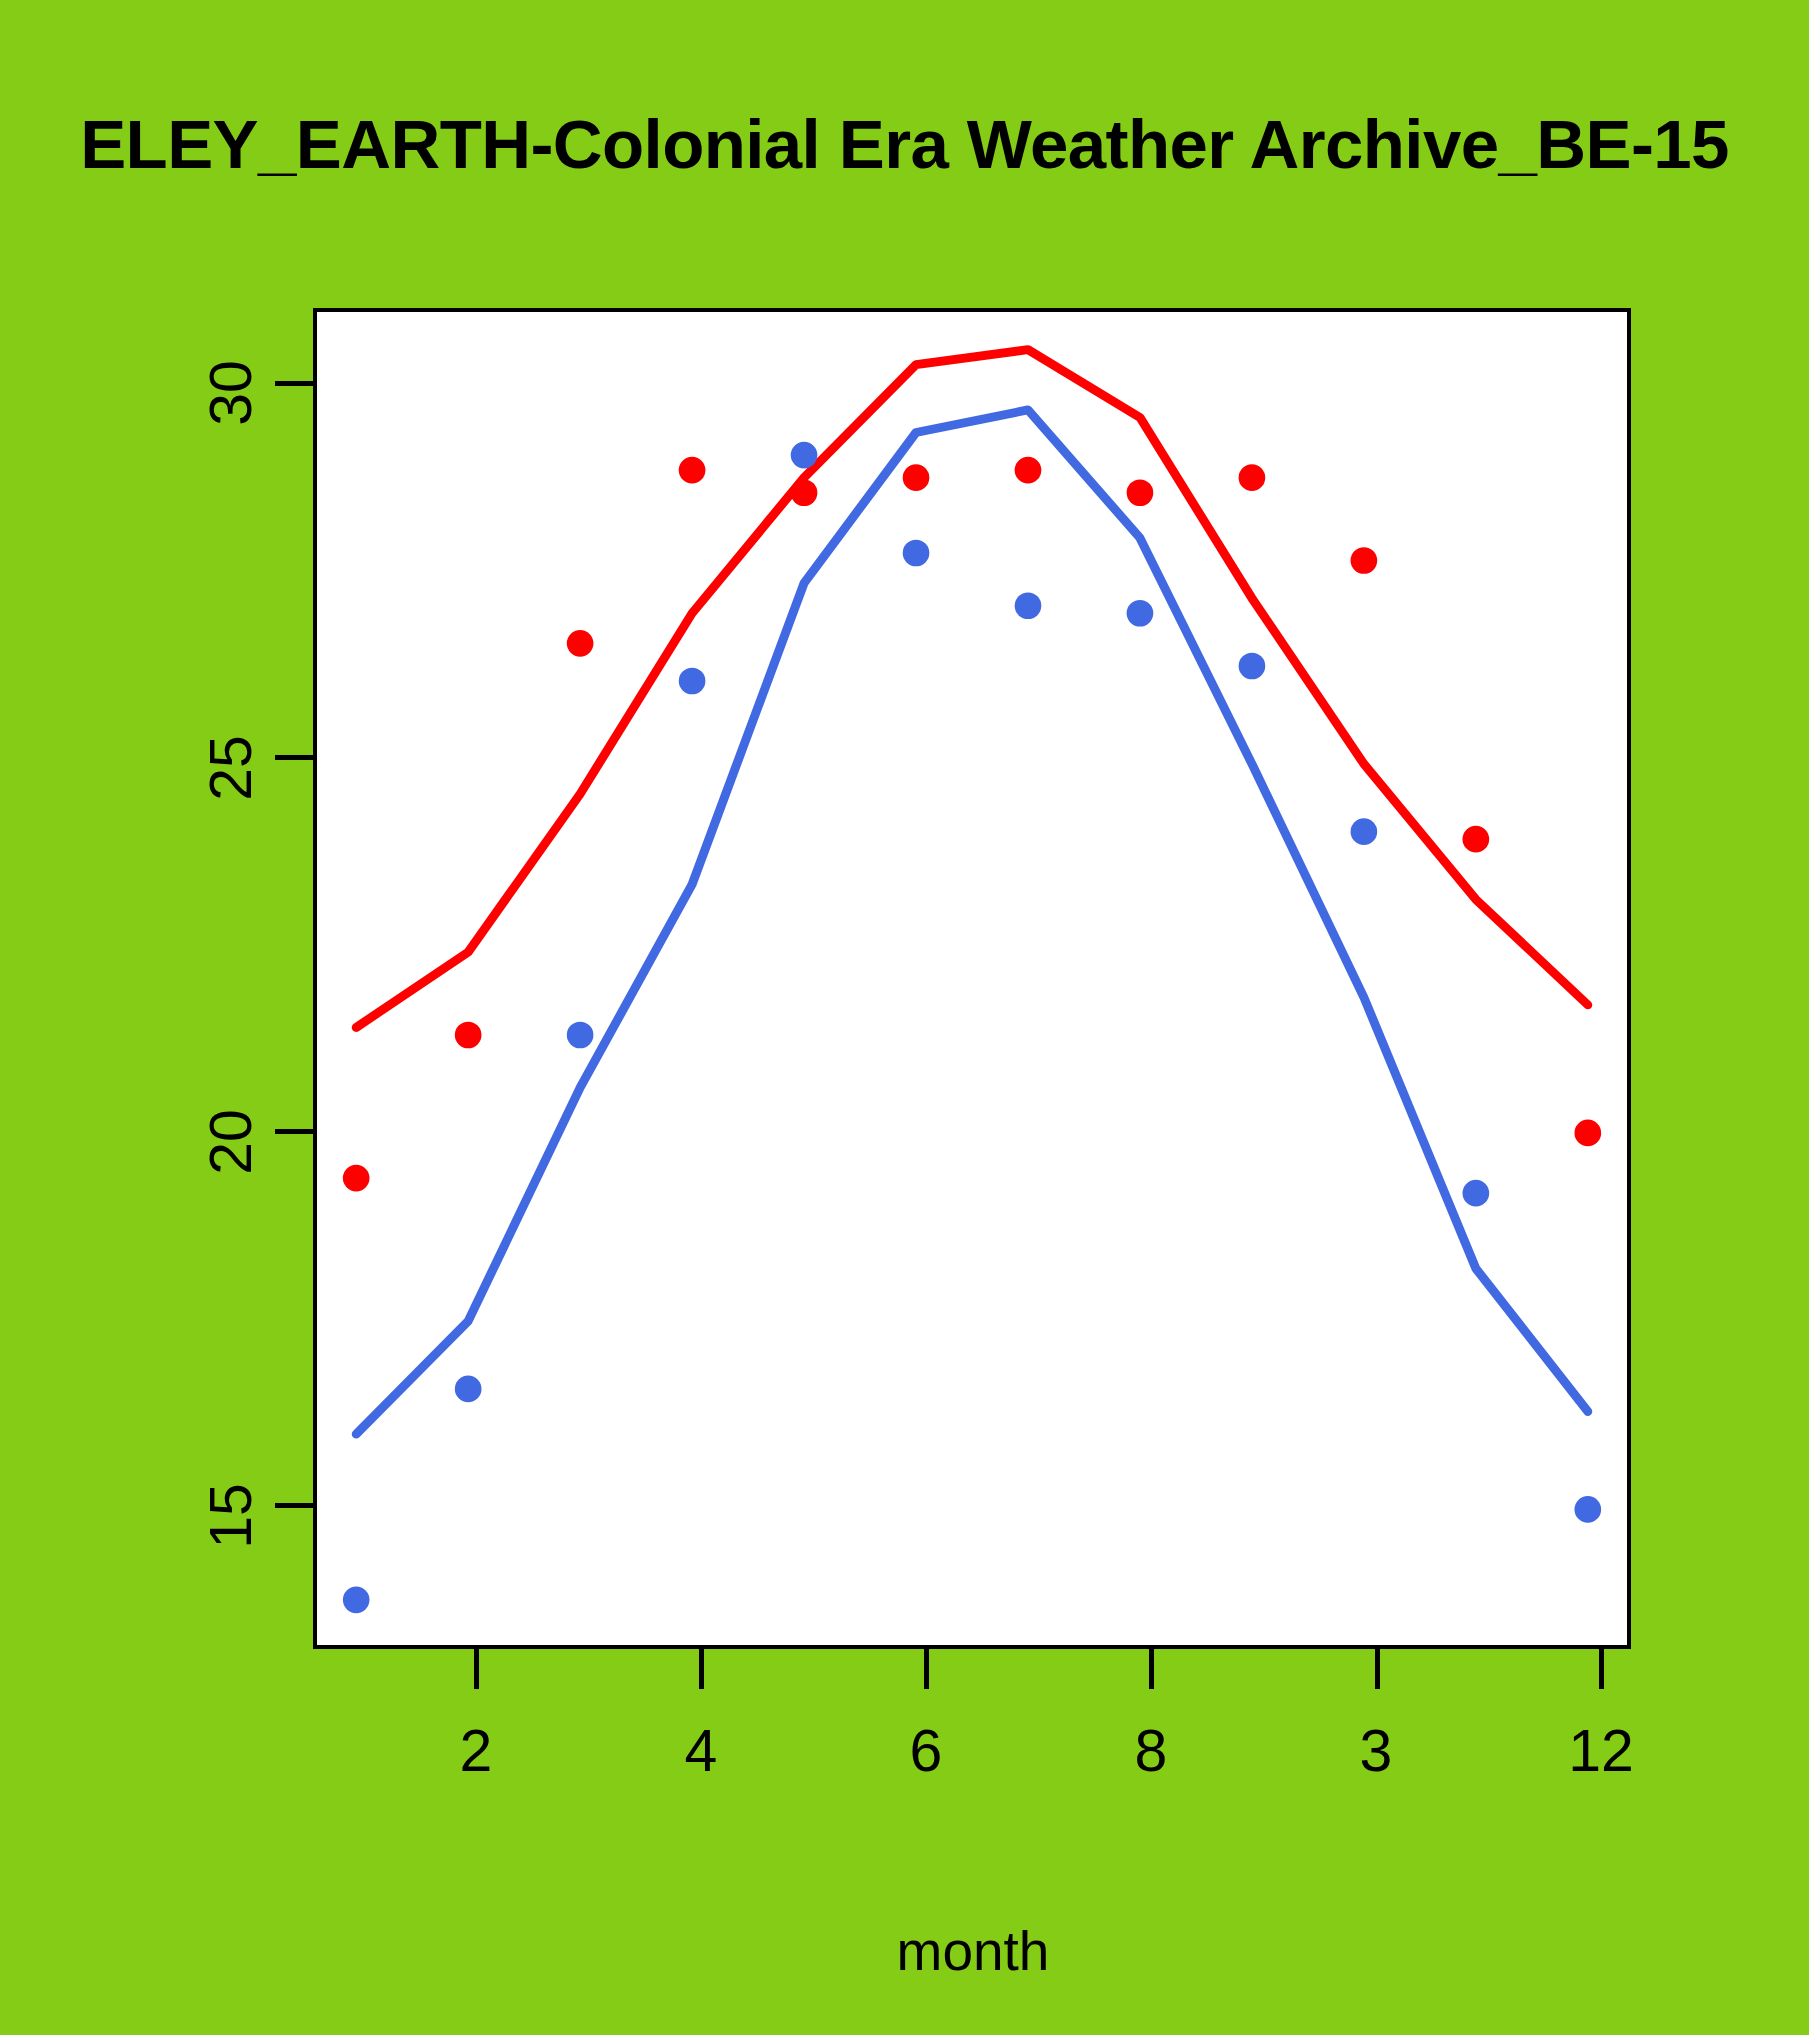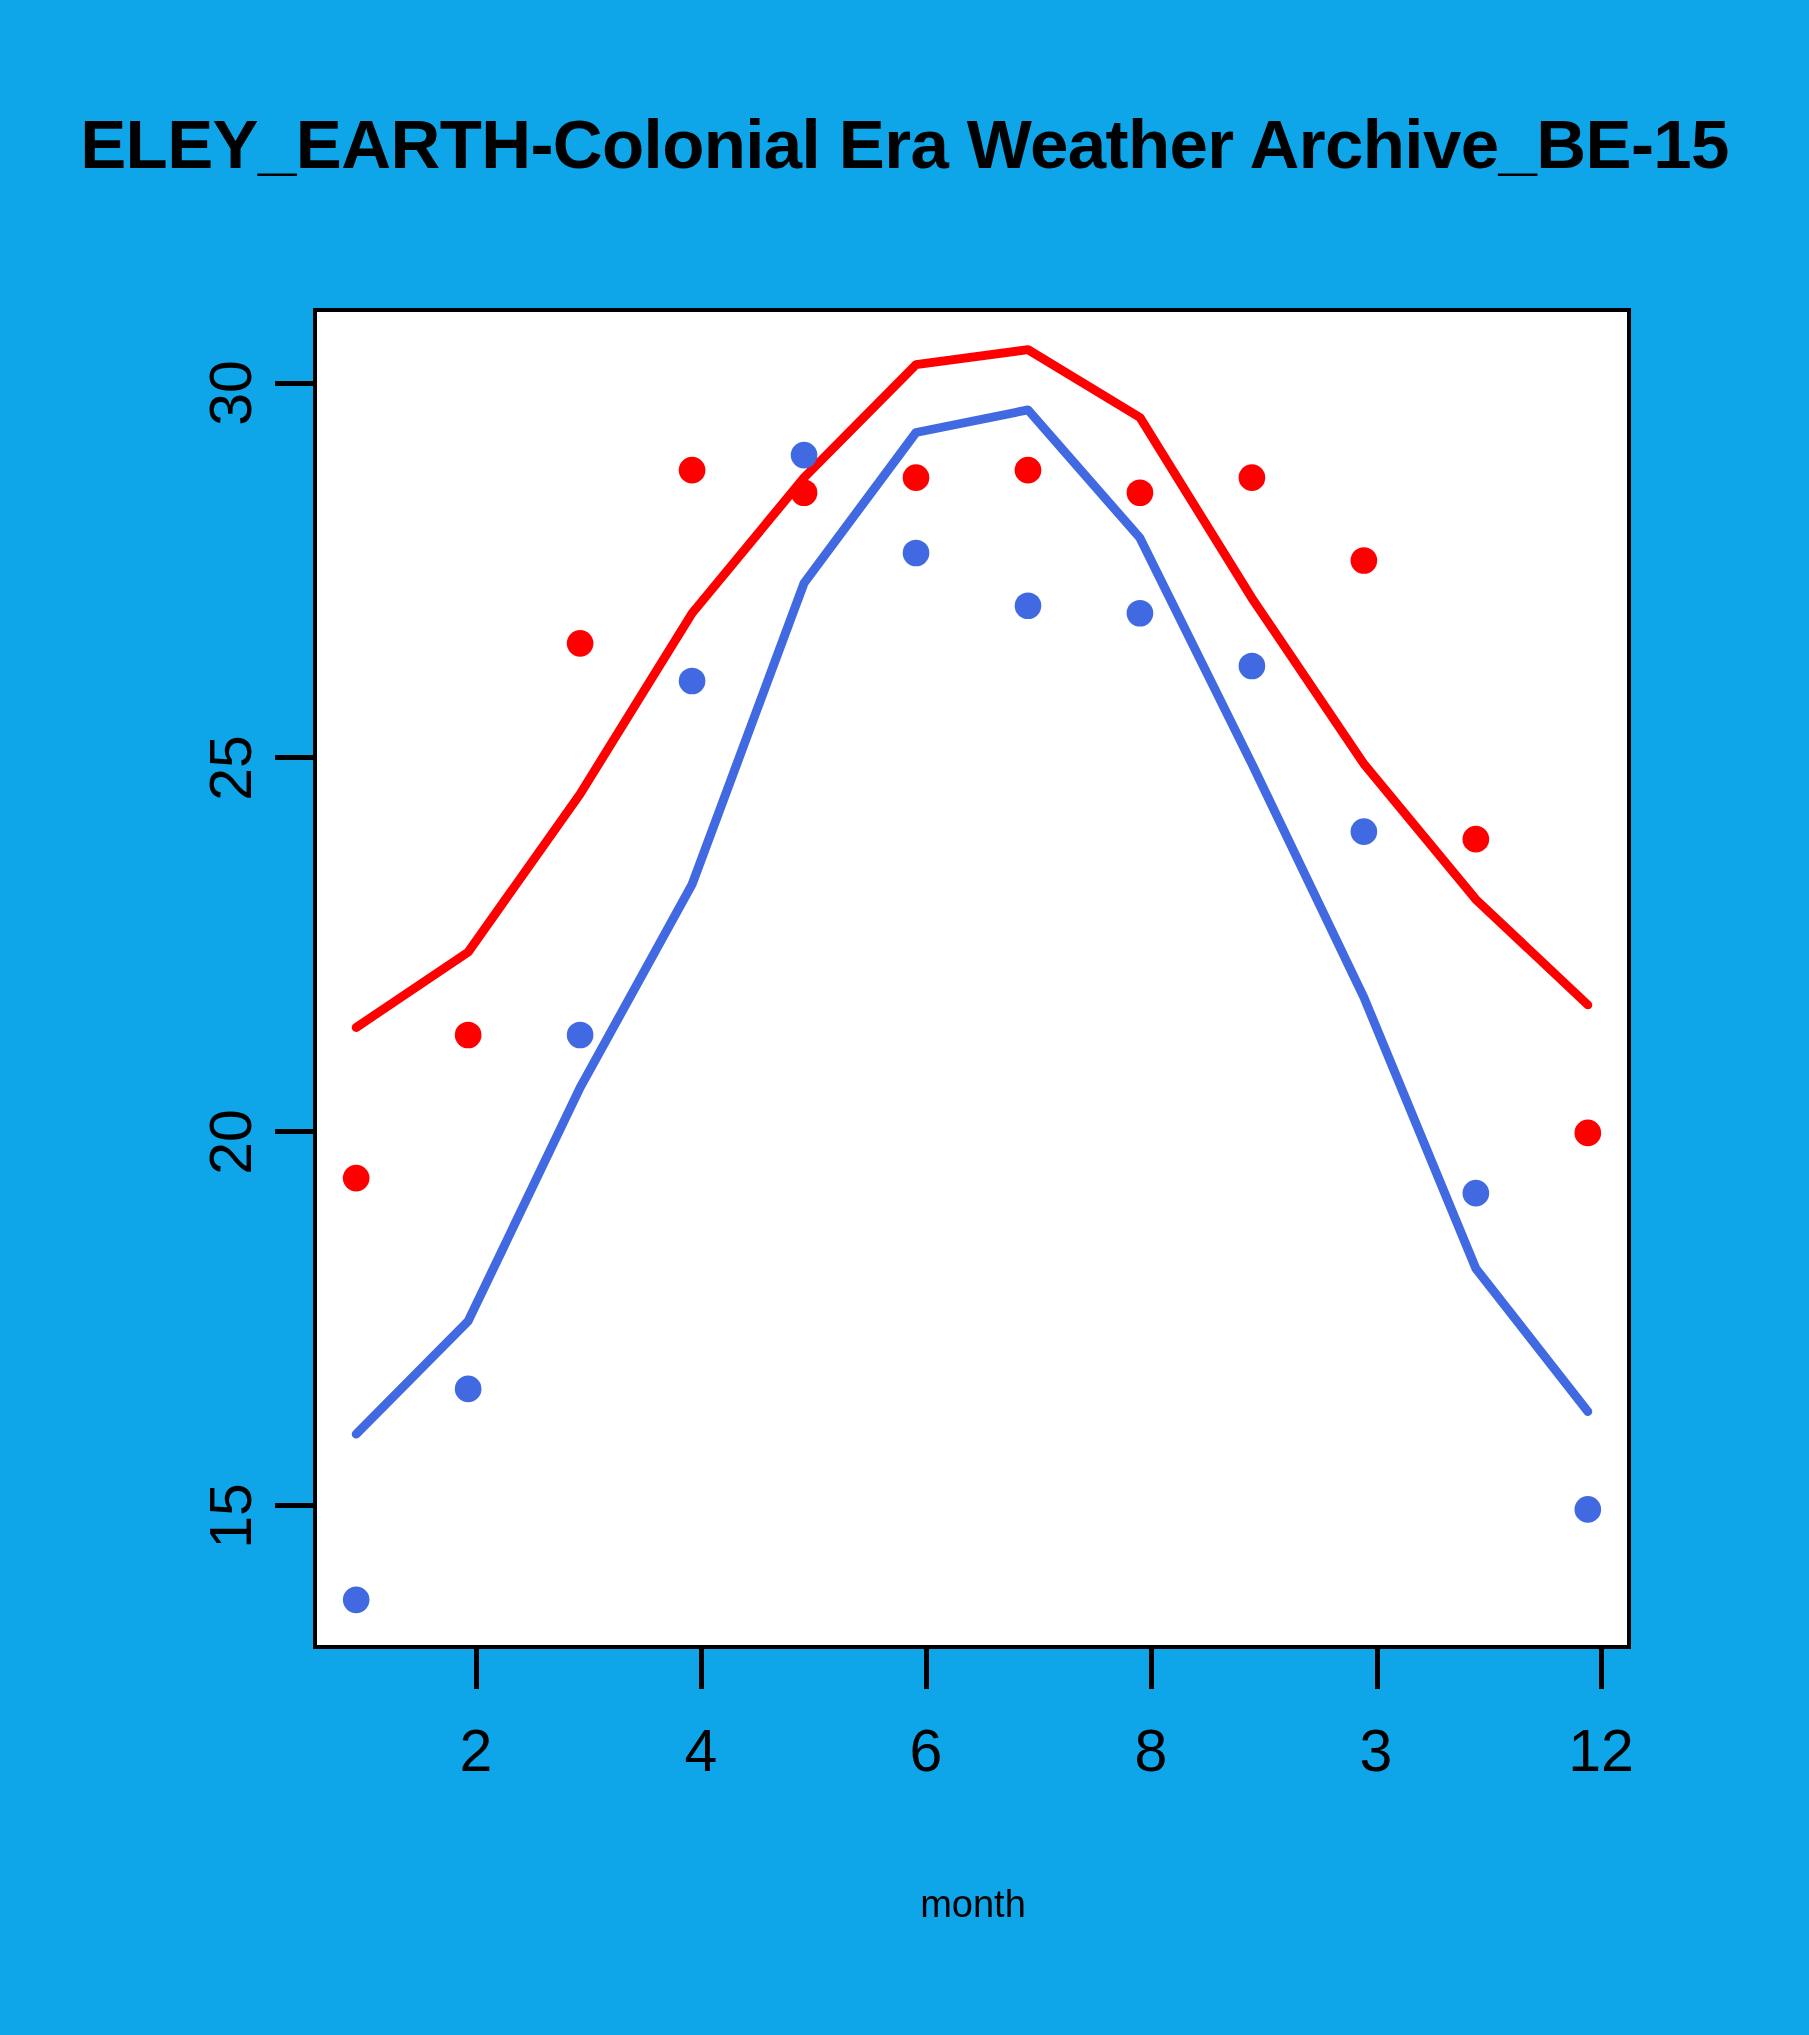--- a/index.html
+++ b/index.html
@@ -5,21 +5,21 @@
 <style>
   html, body {
     margin: 0;
     padding: 0;
     background: #ffffff;
   }
   #page {
     position: relative;
     width: 1809px;
     height: 2035px;
-    background: #0ea5e9;
+    background: #84cc16;
     overflow: hidden;
     font-family: "Liberation Sans", sans-serif;
   }
   
   #chart-title {
     position: absolute;
     left: 50%;
     top: 107px;
     transform: translateX(-50%);
     white-space: nowrap;
@@ -62,24 +62,25 @@
     position: absolute;
     font-family: "Liberation Sans", sans-serif;
     font-size: 59px;
     color: #000000;
     white-space: nowrap;
     transform: translateX(-50%);
   }
   #xaxis-title {
     position: absolute;
     font-family: "Liberation Sans", sans-serif;
-    font-size: 38px;
+    font-size: 55px;
     color: #000000;
     white-space: nowrap;
     transform: translateX(-50%);
+    margin-top: 36px;
   }
   .tick-mark {
     position: absolute;
     background: #000000;
   }
 </style>
 </head>
 <body>
 
 <div id="page">

